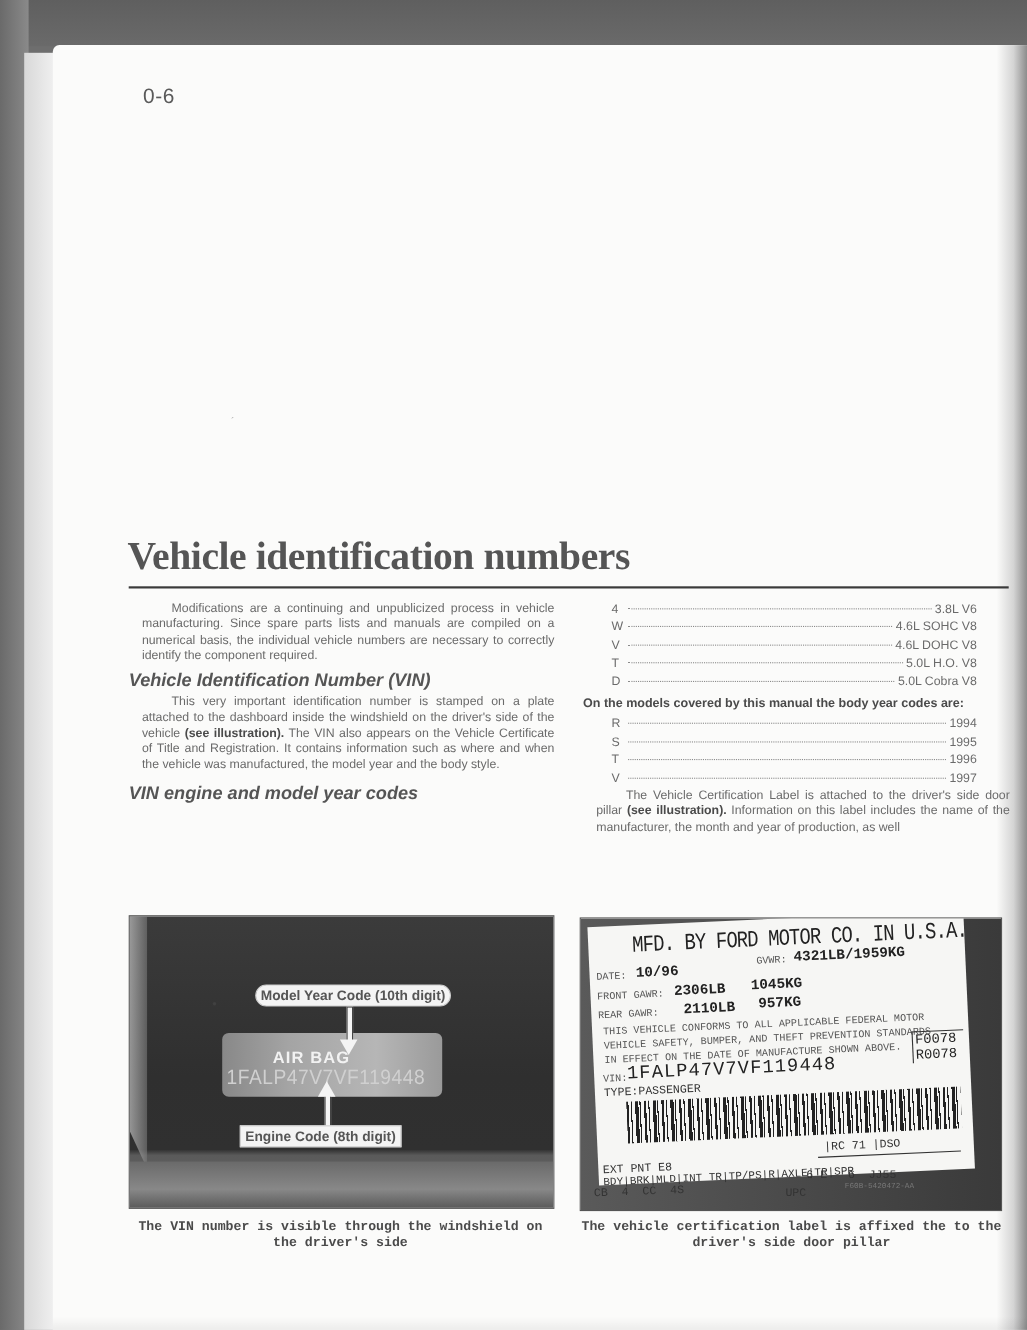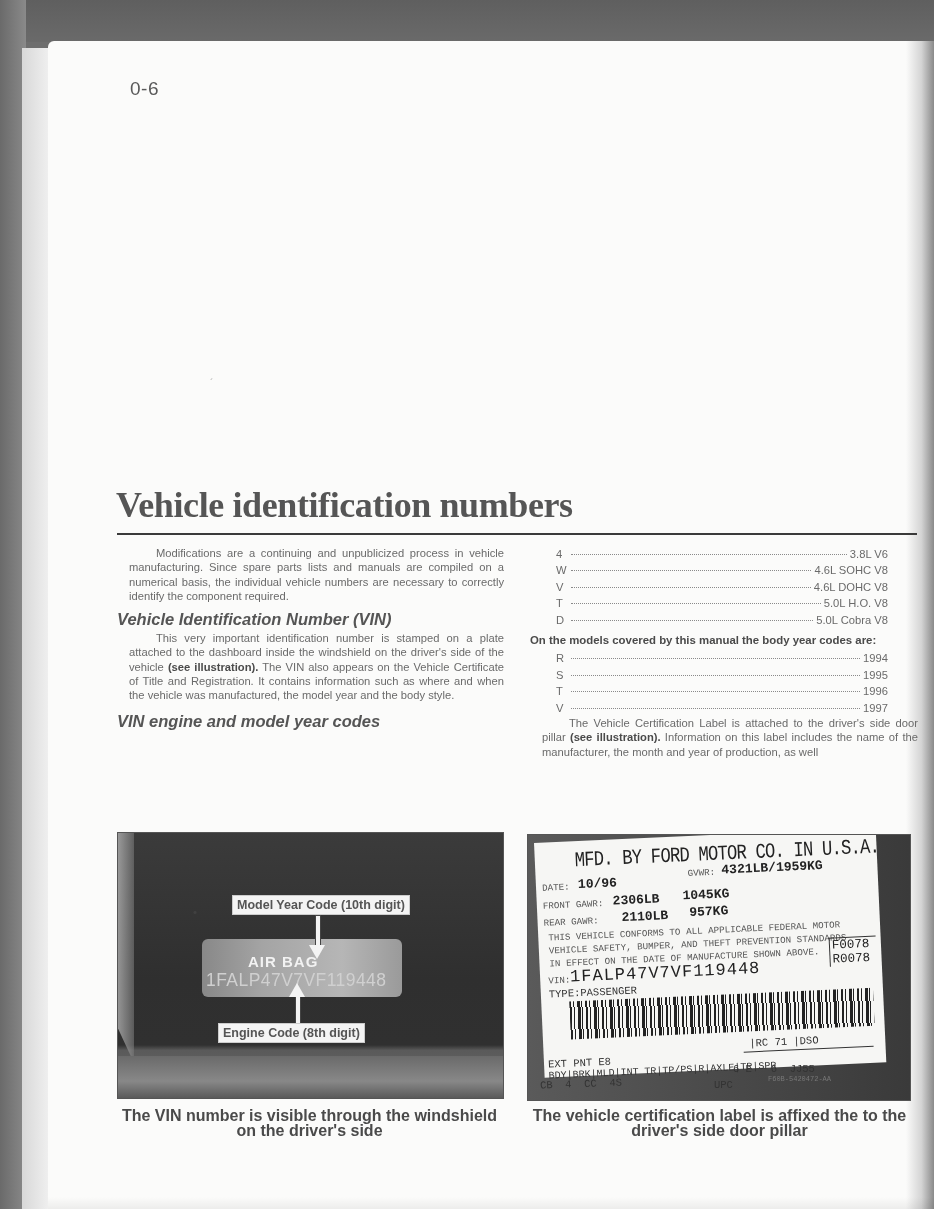--- a/index.html
+++ b/index.html
@@ -108,21 +108,21 @@
   }
   .vin-stamp {
     position: absolute; left: 88px; top: 136px; font-size: 19px; color: #d0d0d0;
     letter-spacing: 0.5px; font-family: "Liberation Sans Narrow", "Liberation Sans", sans-serif;
     transform: scaleX(0.92); transform-origin: left;
   }
   .callout {
     position: absolute; background: #f4f4f4; color: #555; font-weight: bold;
     font-size: 12.5px; padding: 2px 4px; border: 1px solid #ccc; white-space: nowrap;
   }
-  .callout.top { left: 114px; top: 62px; }
+  .callout.top { left: 114px; top: 62px; border-radius: 10px; }
   .callout.bottom { left: 100px; top: 190px; }
   .arrow-shaft {
     position: absolute; width: 4px; background: #f4f4f4; border: 1px solid #444;
   }
   .arrow-down-shaft { left: 197px; top: 82px; height: 34px; }
   .arrow-down-head {
     position: absolute; left: 191px; top: 112px;
     border-left: 8px solid transparent; border-right: 8px solid transparent;
     border-top: 14px solid #f4f4f4;
   }
@@ -155,22 +155,22 @@
   .barcode {
     position: absolute; left: 28px; top: 150px; width: 304px; height: 38px;
     background: repeating-linear-gradient(90deg,
       #222 0 2px, #f6f6f4 2px 4px, #222 4px 5px, #f6f6f4 5px 8px,
       #222 8px 11px, #f6f6f4 11px 12px, #222 12px 13px, #f6f6f4 13px 16px);
   }
   .cert-bottom { font-size: 10.5px; color: #333; }
   .cert-rule { position: absolute; height: 1px; background: #333; }
 
   .caption {
-    position: absolute; top: 1108px; font-size: 16px; font-weight: bold; color: #4a4a4a;
-    text-align: center; line-height: 15px;
+    position: absolute; top: 1108px; font-size: 12px; font-weight: bold; color: #4a4a4a;
+    text-align: center; line-height: 15px; font-family: Liberation Mono, monospace;
   }
   .caption.left { left: 117px; width: 385px; }
   .caption.right { left: 527px; width: 385px; }
   .specks { position: absolute; left: 210px; top: 378px; width: 6px; height: 6px; color: #aaa; font-size: 10px; }
 </style>
 </head>
 <body>
 
 <div class="scan-top"></div>
 <div class="scan-left"></div>

